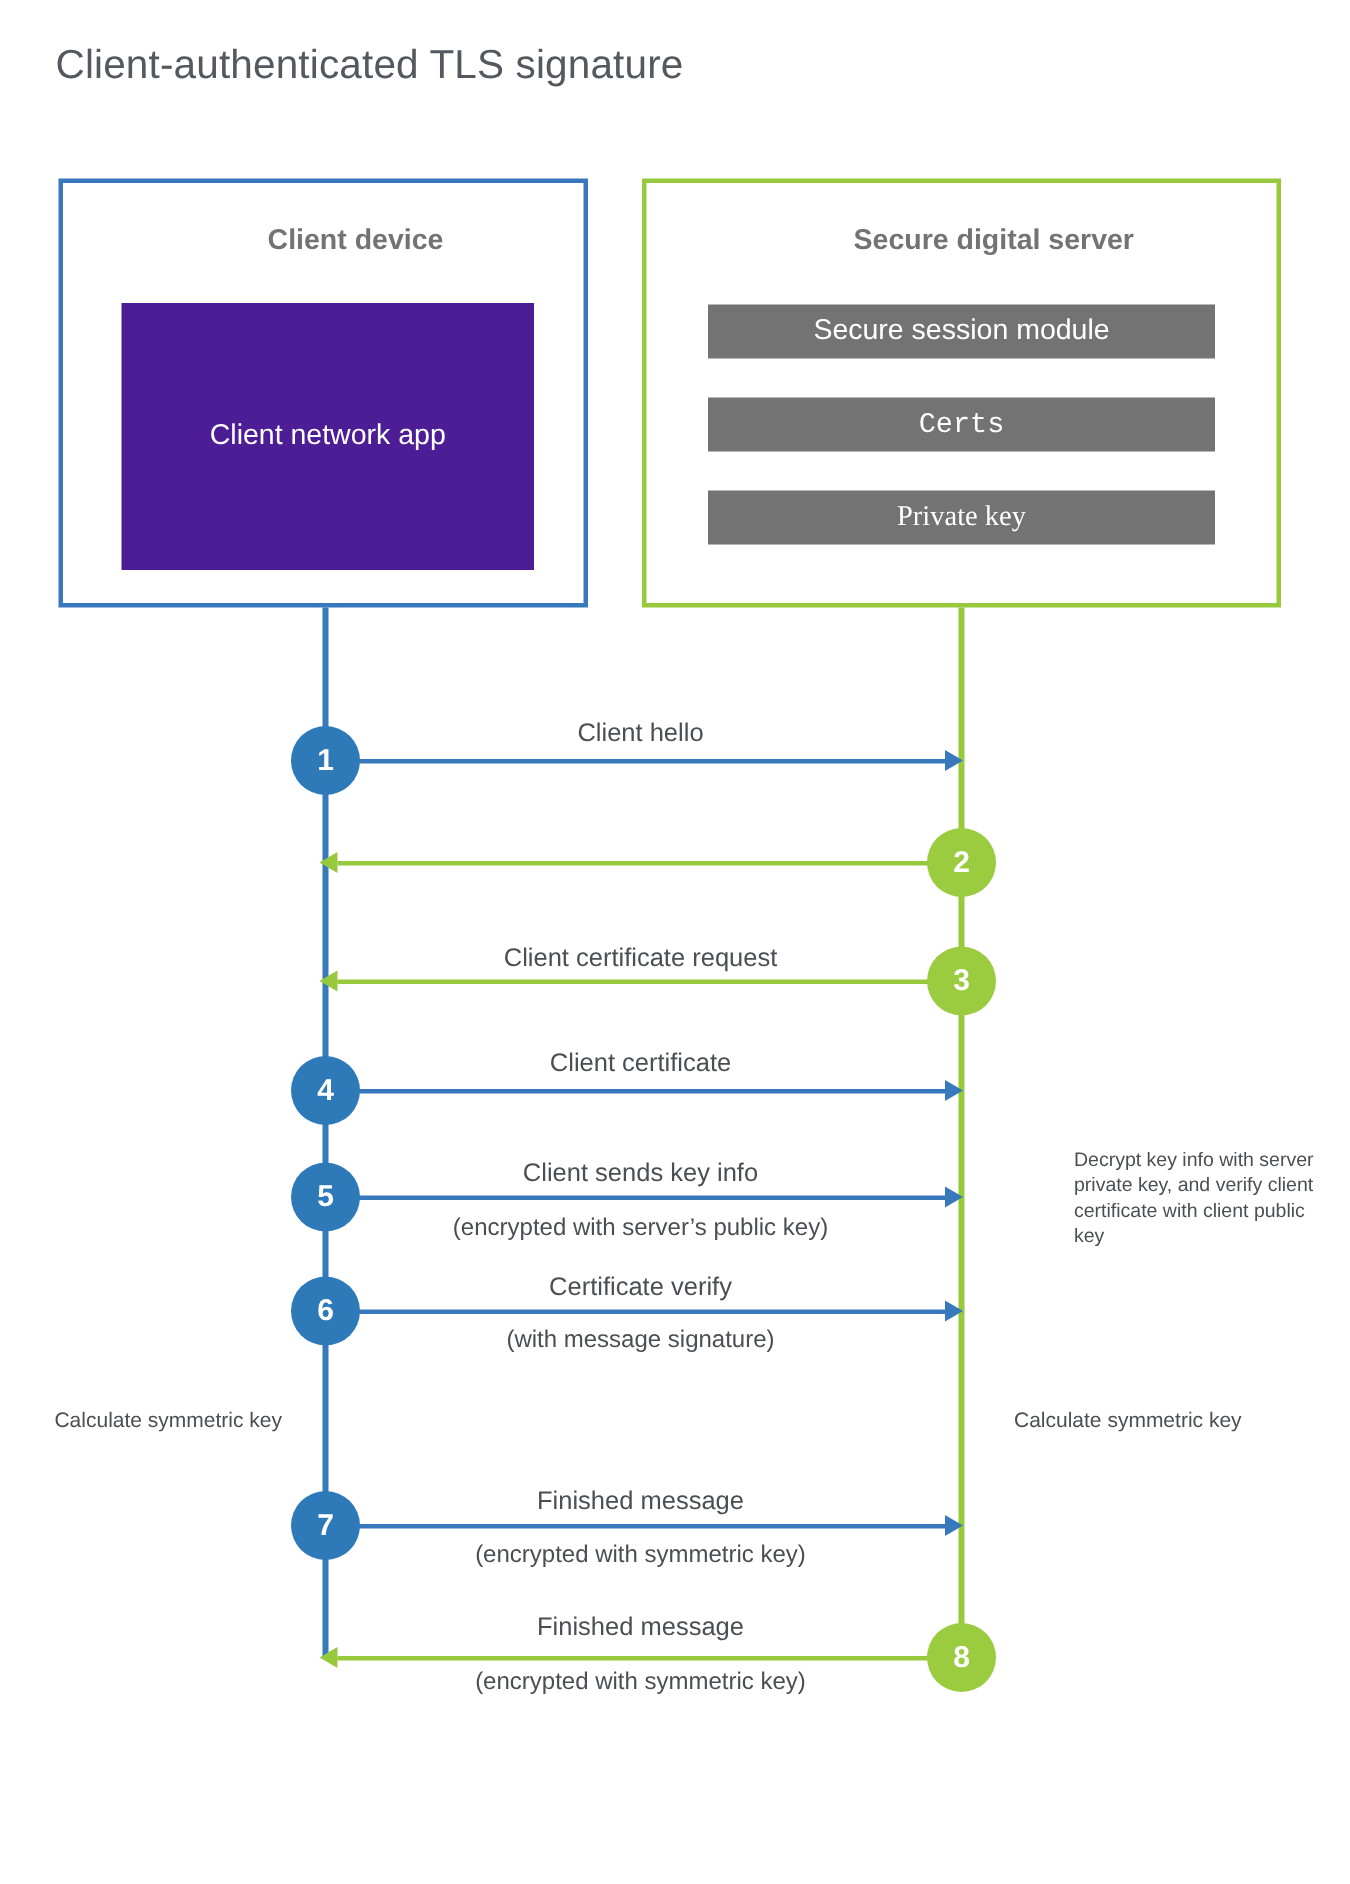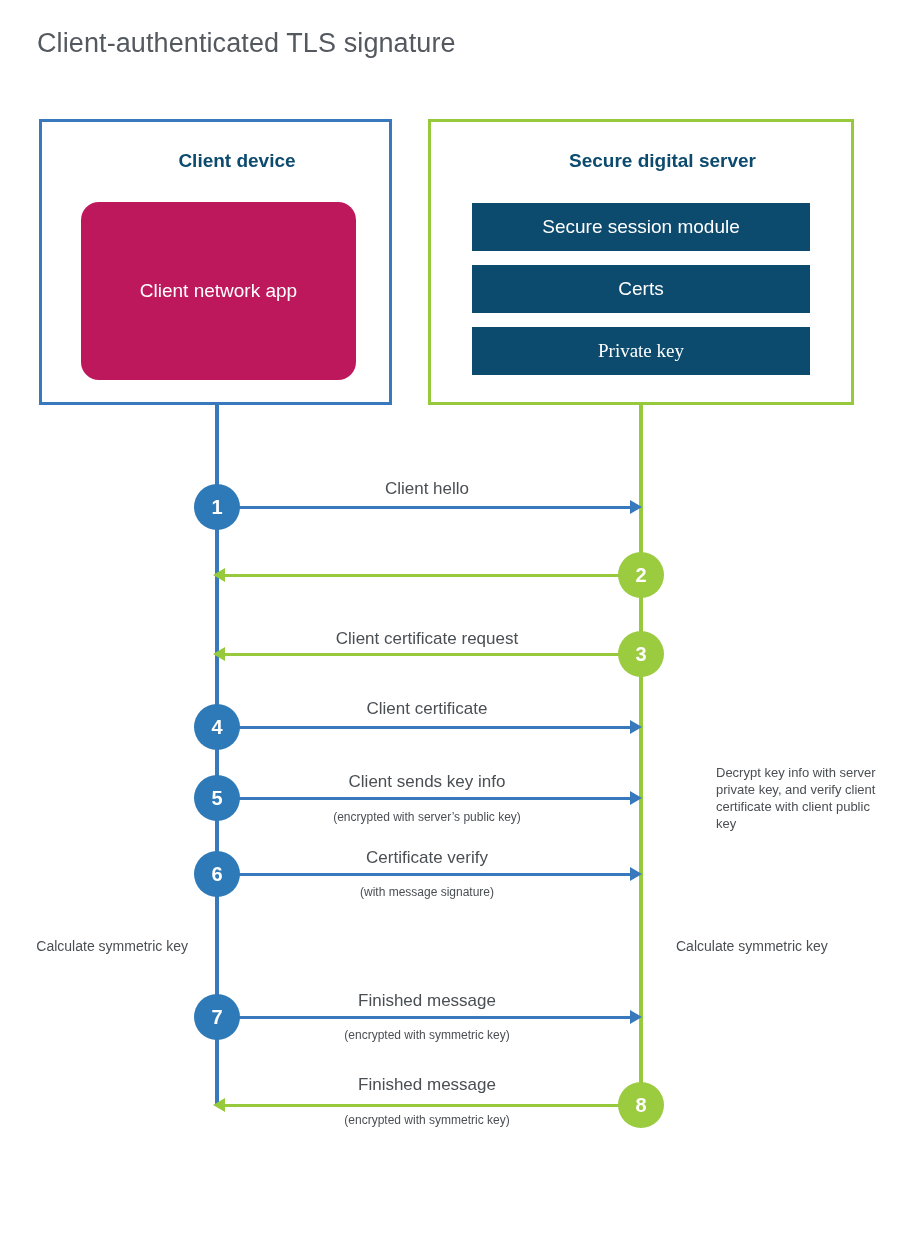--- a/index.html
+++ b/index.html
@@ -52,59 +52,58 @@
     border: 3px solid #97c93d;
   }
   .actor-title {
     position: absolute;
     left: 0;
     right: 0;
     top: 28px;
     text-align: center;
     font-size: 19px;
     font-weight: bold;
-    color: #0c4a6e;
+    color: #737373;
     padding-left: 43px;
   }
 
   
   .client-app-block {
     position: absolute;
     left: 39px;
     top: 80px;
     width: 275px;
     height: 178px;
-    background: #be185d;
+    background: #4c1d95;
     color: #ffffff;
     font-size: 19px;
     line-height: 26px;
     display: flex;
     align-items: center;
     justify-content: center;
     text-align: center;
     box-sizing: border-box;
     padding: 0 10px;
-    border-radius: 18px;
   }
   .server-block {
     position: absolute;
     left: 41px;
     width: 338px;
-    height: 48px;
-    background: #0c4a6e;
+    height: 36px;
+    background: #737373;
     color: #ffffff;
     font-size: 19px;
     display: flex;
     align-items: center;
     justify-content: center;
     text-align: left;
     box-sizing: border-box;
   }
   #server-block-0 { top: 81px; }
-  #server-block-1 { top: 143px; }
+  #server-block-1 { top: 143px; font-family: Liberation Mono, monospace; }
   #server-block-2 { top: 205px; font-family: Liberation Serif, serif; }
 
   
   .lifeline {
     position: absolute;
     width: 4px;
   }
   #client-lifeline {
     left: 215px;
     top: 405px;
@@ -158,21 +157,21 @@
     text-align: center;
     font-size: 17px;
     color: #4a4f54;
     white-space: nowrap;
   }
   .step-sublabel {
     position: absolute;
     left: 217px;
     width: 420px;
     text-align: center;
-    font-size: 12px;
+    font-size: 16px;
     color: #4a4f54;
     white-space: nowrap;
   }
 
   
   .side-note {
     position: absolute;
     font-size: 13px;
     line-height: 17px;
     color: #4a4f54;

